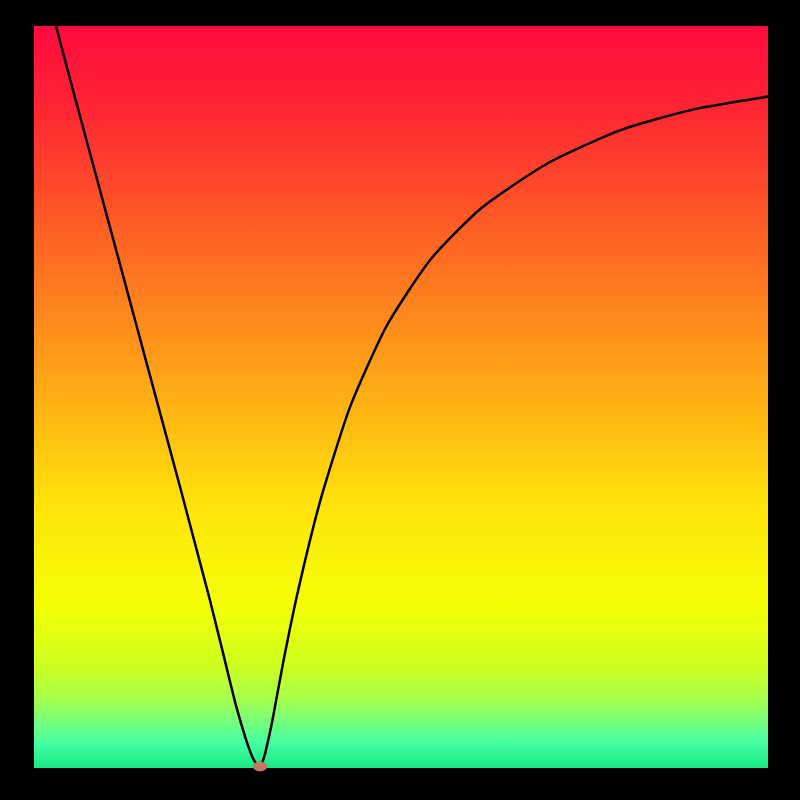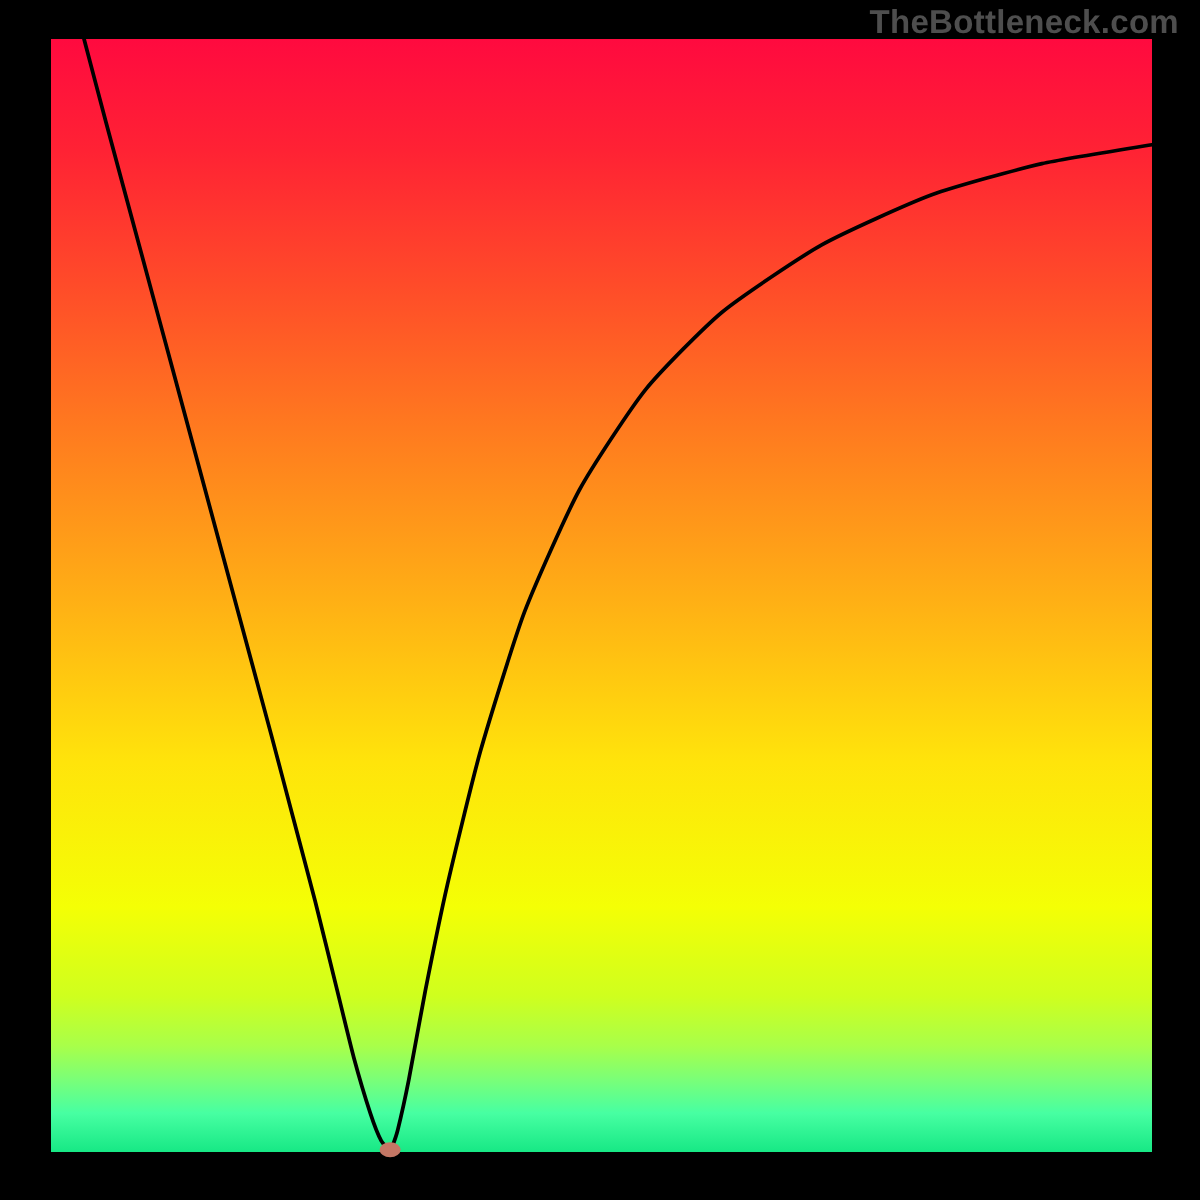--- a/index.html
+++ b/index.html
@@ -28,21 +28,20 @@
   }
   svg.chart {
     position: absolute;
     top: 0;
     left: 0;
   }
 </style>
 </head>
 <body>
 <div class="container">
-  <div class="watermark">TheBottleneck.com</div>
   <svg class="chart" width="800" height="800" viewBox="0 0 800 800" preserveAspectRatio="none">
     <defs>
       <linearGradient id="bgGrad" x1="0" y1="0" x2="0" y2="1">
 
       <stop offset="0%" stop-color="#ff0a3f"></stop>
           <stop offset="10%" stop-color="#ff2234"></stop>
           <stop offset="22%" stop-color="#ff4b29"></stop>
           <stop offset="35%" stop-color="#ff7a1f"></stop>
           <stop offset="50%" stop-color="#ffae15"></stop>
           <stop offset="65%" stop-color="#ffe40b"></stop>

